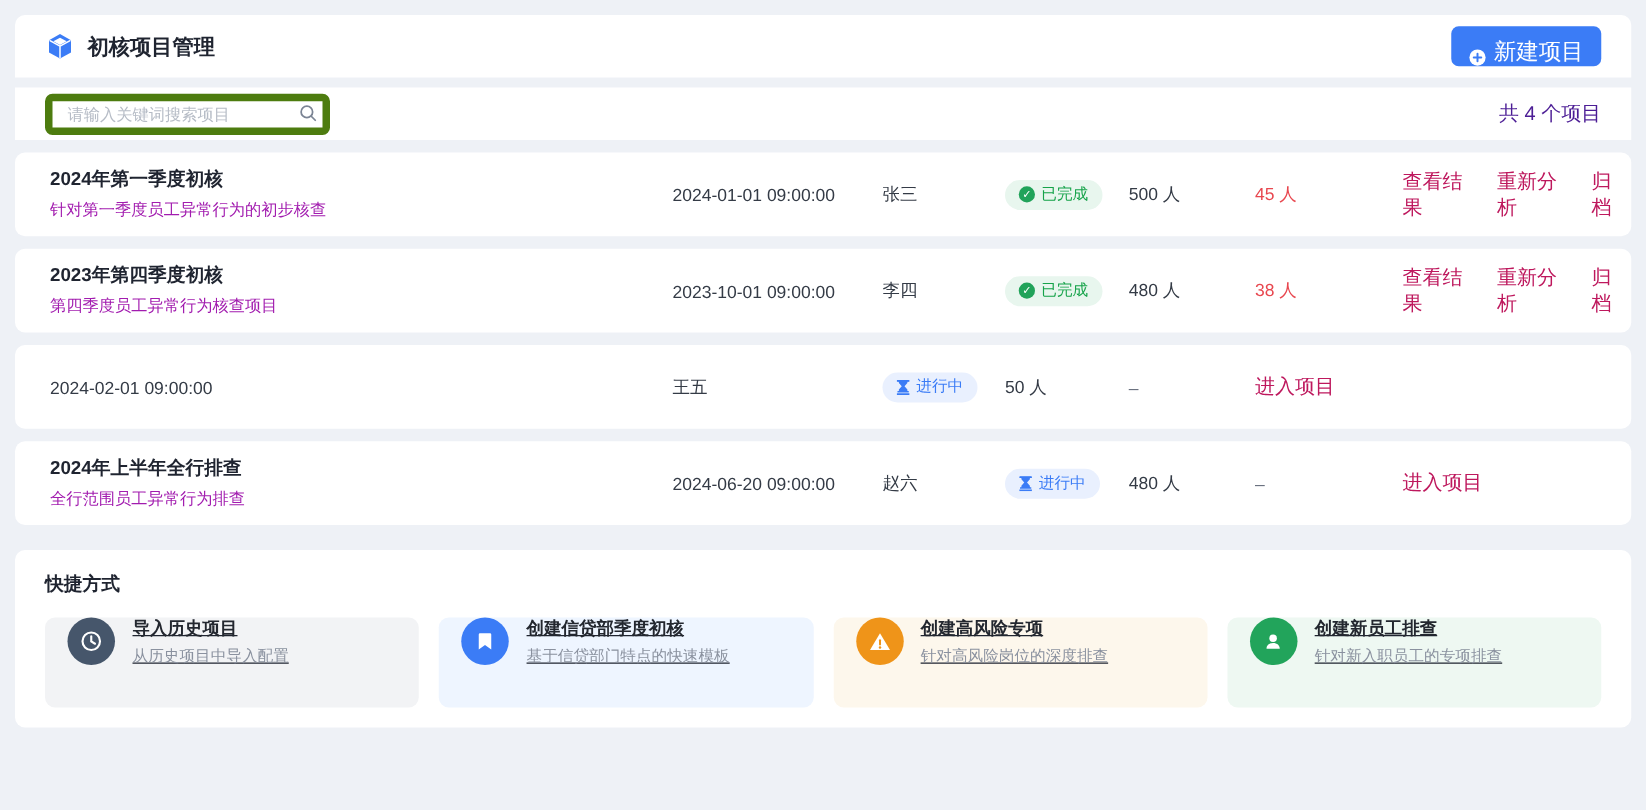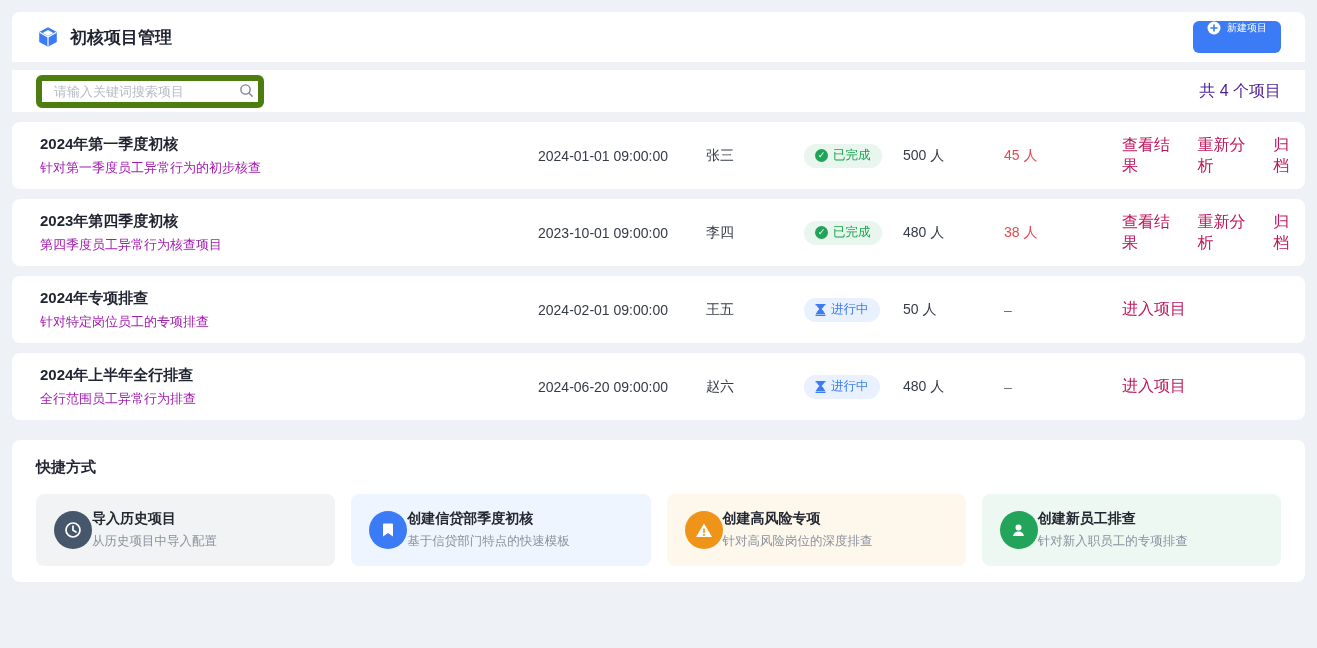--- a/index.html
+++ b/index.html
@@ -4,21 +4,21 @@
 <style>
   * { margin:0; padding:0; box-sizing:border-box; }
   html,body { width:1317px; height:648px; overflow:hidden; }
   body { background:#eef1f6; font-family:"Liberation Sans","DejaVu Sans",sans-serif; color:#1f2430; }
   .page { padding:12px; width:1317px; height:648px; }
 
   
   .header-bar { background:#fff; border-radius:8px 8px 0 0; height:50px; display:flex; align-items:center; justify-content:space-between; padding:0 24px 0 24px; }
   .header-left { display:flex; align-items:center; gap:10px; }
   .page-title { font-size:17px; font-weight:bold; color:#1f2430; }
-  .btn-primary { background:#3b7cf6; color:#fff; border:none; border-radius:6px; height:32px; padding:0 14px; font-size:10px; display:flex; align-items:flex-start; gap:6px; cursor:pointer; font-family:inherit; }
+  .btn-primary { background:#3b7cf6; color:#fff; border:none; border-radius:6px; height:32px; padding:0 14px; font-size:18px; display:flex; align-items:flex-end; gap:6px; cursor:pointer; font-family:inherit; }
 
   
   .toolbar { background:#fff; margin-top:8px; height:42px; display:flex; align-items:center; padding:0 24px; gap:12px; }
   .search-box { position:relative; width:228px; }
   .search-box input { width:228px; height:33px; border:6px solid #4d7c0f; border-radius:6px; padding:0 32px 0 12px; font-size:13px; color:#333; outline:none; font-family:inherit; }
   .search-box input::placeholder { color:#b6bcc6; }
   .search-icon { position:absolute; right:10px; top:8px; }
   .tab-group { background:#f0f1f4; border-radius:6px; display:flex; height:33px; align-items:center; }
   .tab { height:33px; padding:0 20px; display:flex; align-items:center; font-size:13.5px; color:#3c4250; border-radius:6px; cursor:pointer; }
   .tab.active { background:#3b7cf6; color:#fff; font-weight:bold; }
@@ -38,21 +38,21 @@
   .badge.done { background:#e8f6ee; color:#16a34a; }
   .badge.running { background:#e9f0fe; color:#3b7cf6; }
   .check-circle { width:13px; height:13px; border-radius:50%; background:#21a35a; color:#fff; font-size:9px; display:flex; align-items:center; justify-content:center; line-height:1; }
   .links { display:flex; gap:12px; }
   .link { font-size:16px; color:#be185d; text-decoration:none; cursor:pointer;font-family:Liberation Mono, monospace; }
 
   
   .quick-card { background:#fff; border-radius:8px; margin-top:20px; padding:18px 24px 16px 24px; height:142px; }
   .quick-title { font-size:15px; font-weight:bold; color:#1f2430; }
   .quick-row { display:flex; gap:16px; margin-top:17px; }
-  .quick-item { flex:1; border-radius:8px; height:72px; display:flex; align-items:center; padding:0 18px; cursor:pointer; }
+  .quick-item { flex:1; border-radius:8px; height:72px; display:flex; align-items:flex-start; gap:14px; padding:0 18px; cursor:pointer;text-decoration:underline; }
   .quick-icon { width:38px; height:38px; border-radius:50%; display:flex; align-items:center; justify-content:center; flex:none; }
   .quick-item .q-title { font-size:14px; font-weight:bold; color:#23272f; }
   .quick-item .q-desc { font-size:12.5px; color:#8a919f; margin-top:5px; }
 </style>
 </head>
 <body>
 
 <div class="page">
 
   <div class="header-bar">
@@ -130,24 +130,20 @@
     <div class="cell-plain">480 人</div>
     <div class="cell-warning">38 人</div>
     <div class="links">
       <a class="link">查看结果</a>
       <a class="link">重新分析</a>
       <a class="link">归档</a>
     </div>
   </div>
 
   <div class="trow grid-cols">
-    <div class="cell-name">
-      <div class="name">2024年专项排查</div>
-      <div class="desc">针对特定岗位员工的专项排查</div>
-    </div>
     <div class="cell-plain">2024-02-01  09:00:00</div>
     <div class="cell-plain">王五</div>
     <div>
       <span class="badge running">
         <span style="display:flex;">
           <svg width="11" height="12" viewBox="0 0 11 12">
             <path fill="#3b7cf6" d="M1 0h9v1.2H8.9v1.2L6.6 5l2.3 2.6v1.2H10V10H1V8.8h1.1V7.6L4.4 5 2.1 2.4V1.2H1z"></path>
             <rect x="0.5" y="0" width="10" height="1.4" fill="#3b7cf6"></rect>
             <rect x="0.5" y="10.6" width="10" height="1.4" fill="#3b7cf6"></rect>
           </svg>

